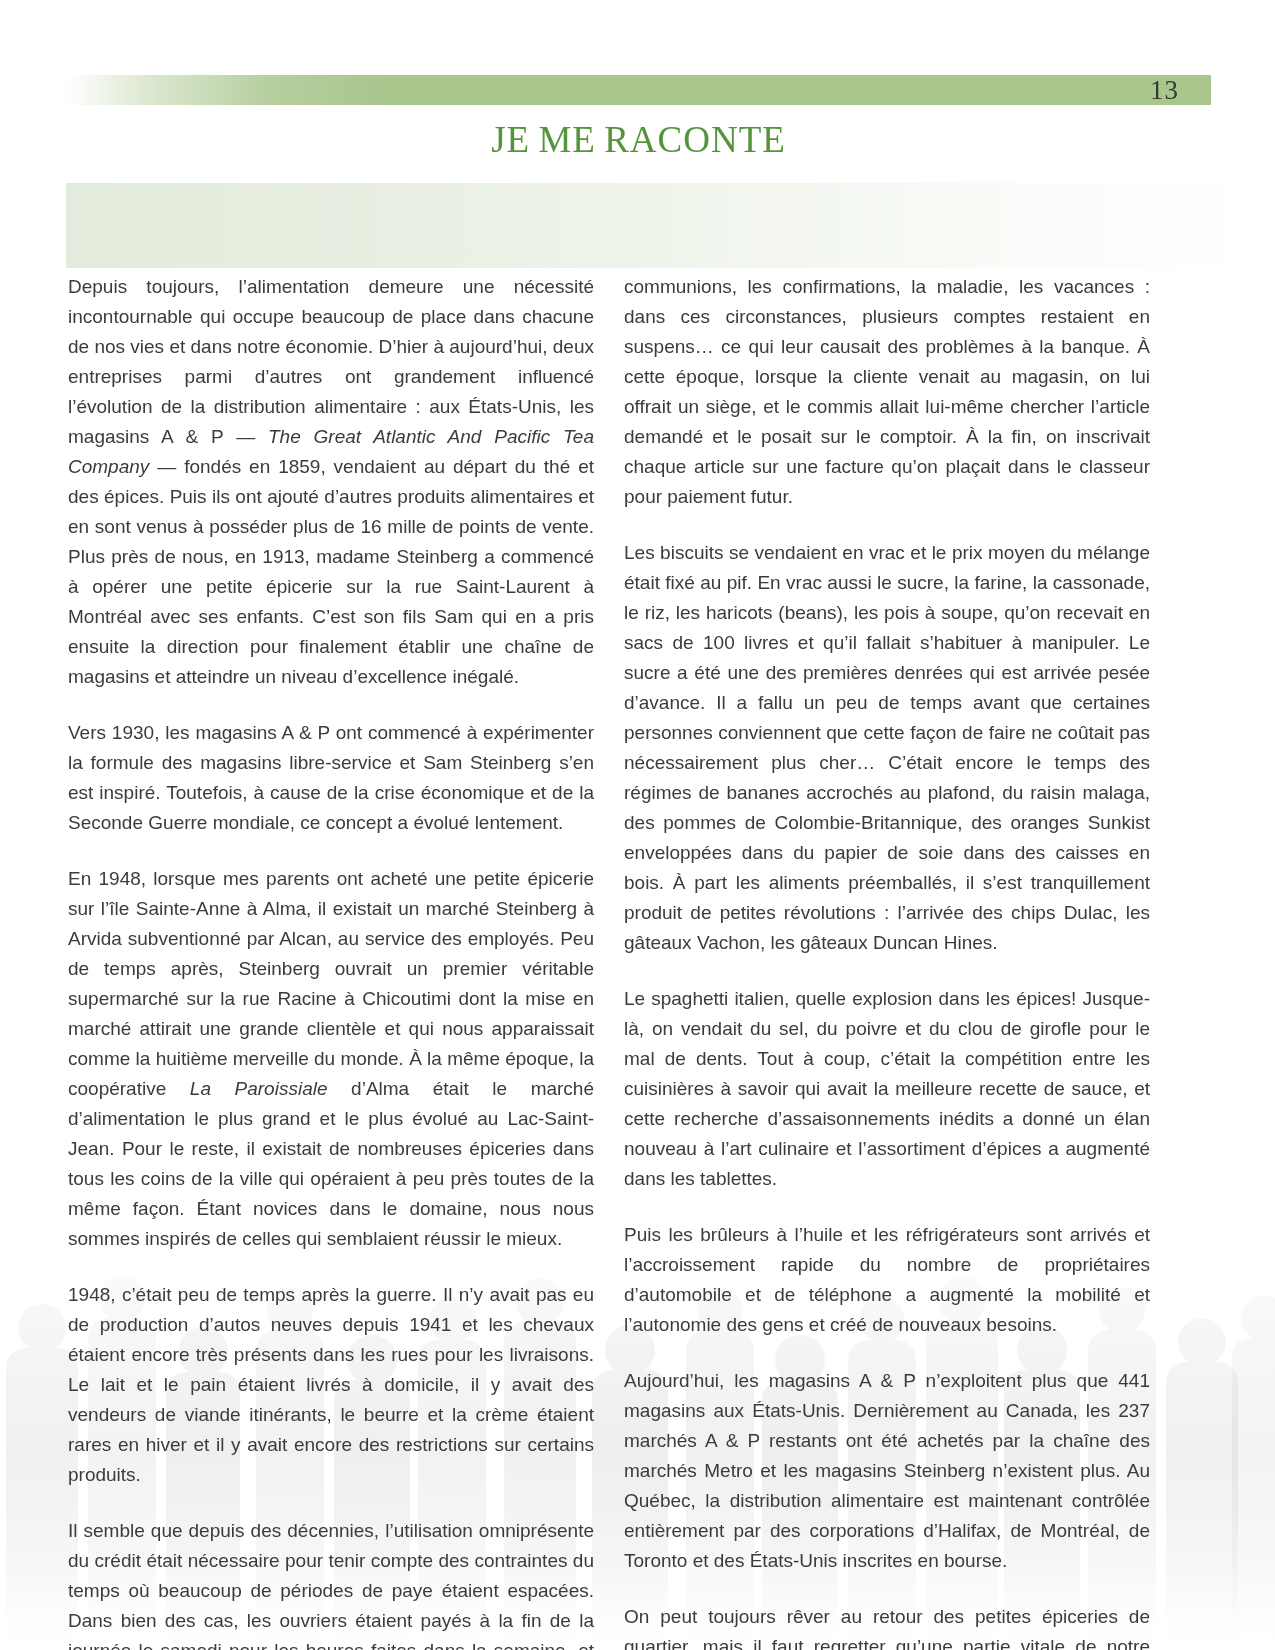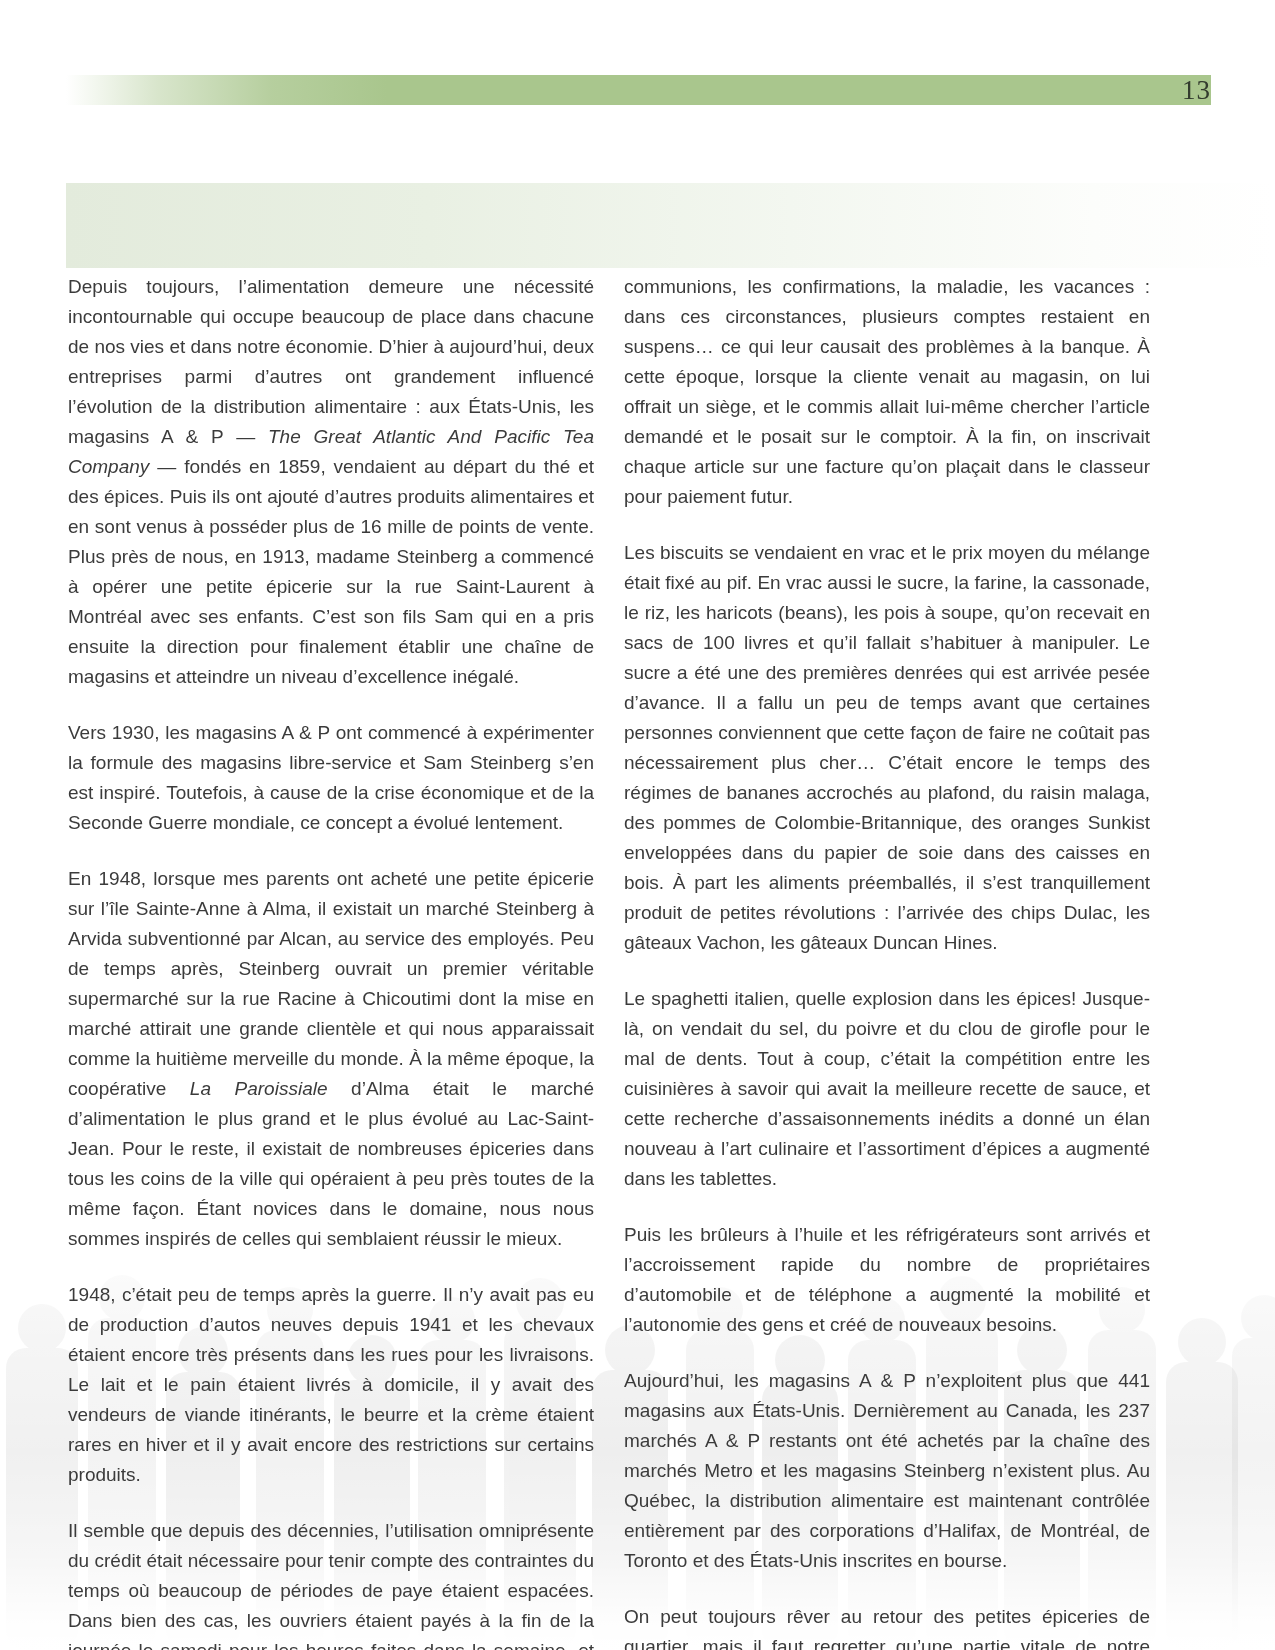--- a/index.html
+++ b/index.html
@@ -13,21 +13,21 @@
   .header-bar {
     position:absolute; left:66px; top:75px; width:1145px; height:30px;
     background:linear-gradient(to right,
       rgba(169,198,141,0) 0%, rgba(169,198,141,0.45) 8%,
       rgba(169,198,141,0.85) 18%, #a9c68d 28%, #a9c68d 100%);
     display:flex; align-items:center; justify-content:flex-end;
   }
   .page-number {
     font-family:"Liberation Serif", serif;
     font-size:27px; line-height:1; color:#333c2e;
-    letter-spacing:1px;
+    padding-right:32px; letter-spacing:1px;
   }
 
   .page-title {
     position:absolute; left:66px; top:118px; width:1145px;
     text-align:center;
     font-family:"Liberation Serif", serif;
     font-size:37px; letter-spacing:1px; word-spacing:-2px;
     color:#55943c;
   }
 
@@ -154,20 +154,21 @@
           </g>
       </g>
     </svg>
     <div class="photo-fade"></div>
   </div>
 
   <div class="header-bar">
     <span class="page-number">13</span>
   </div>
 
+  <div class="page-title">JE ME RACONTE</div>
 
   <div class="band"></div>
 
   <div class="columns">
     <div class="col">
       <p><span>Depuis toujours, l’alimentation demeure une nécessité incontournable qui occupe beaucoup de place dans chacune de nos vies et dans notre économie. D’hier à aujourd’hui, deux entreprises parmi d’autres ont grandement influencé l’évolution de la distribution alimentaire : aux États-Unis, les magasins A &amp; P — </span><span class="it">The Great Atlantic And Pacific Tea Company</span><span> — fondés en 1859, vendaient au départ du thé et des épices. Puis ils ont ajouté d’autres produits alimentaires et en sont venus à posséder plus de 16 mille de points de vente.  Plus près de nous, en 1913, madame Steinberg a commencé à opérer une petite épicerie sur la rue Saint-Laurent à Montréal avec ses enfants. C’est son fils Sam qui en a pris ensuite la direction pour finalement établir une chaîne de magasins et atteindre un niveau d’excellence inégalé.</span></p>
       <p><span>Vers 1930, les magasins A &amp; P ont commencé à expérimenter la formule des magasins libre-service et Sam Steinberg s’en est inspiré. Toutefois, à cause de la crise économique et de la Seconde Guerre mondiale, ce concept a évolué lentement.</span></p>
       <p><span>En 1948, lorsque mes parents ont acheté une petite épicerie sur l’île Sainte-Anne à Alma, il existait un marché Steinberg à Arvida subventionné par Alcan, au service des employés. Peu de temps après, Steinberg ouvrait un premier véritable supermarché sur la rue Racine à Chicoutimi dont la mise en marché attirait une grande clientèle et qui nous apparaissait comme la huitième merveille du monde. À la même époque, la coopérative </span><span class="it">La Paroissiale</span><span> d’Alma était le marché d’alimentation le plus grand et le plus évolué au Lac-Saint-Jean. Pour le reste, il existait de nombreuses épiceries dans tous les coins de la ville qui opéraient à peu près toutes de la même façon. Étant novices dans le domaine, nous nous sommes inspirés de celles qui semblaient réussir le mieux.</span></p>
       <p><span>1948, c’était peu de temps après la guerre. Il n’y avait pas eu de production d’autos neuves depuis 1941 et les chevaux étaient encore très présents dans les rues pour les livraisons. Le lait et le pain étaient livrés à domicile, il y avait des vendeurs de viande itinérants, le beurre et la crème étaient rares en hiver et il y avait encore des restrictions sur certains produits.</span></p>
       <p><span>Il semble que depuis des décennies, l’utilisation omniprésente du crédit était nécessaire pour tenir compte des contraintes du temps où beaucoup de périodes de paye étaient espacées. Dans bien des cas, les ouvriers étaient payés à la fin de la journée le samedi pour les heures faites dans la semaine, et les bûcherons partaient pour de grandes périodes avant de revenir avec une paye. Ce que les épiciers craignaient le plus, c’était les baptêmes — les </span><span class="it">compérages</span><span> —, les premières</span></p>

